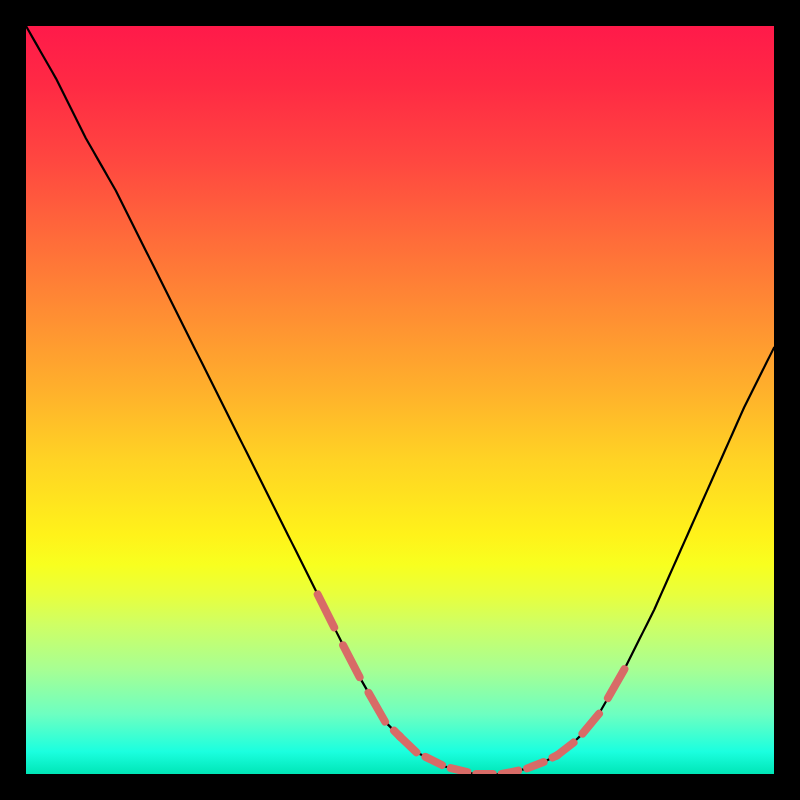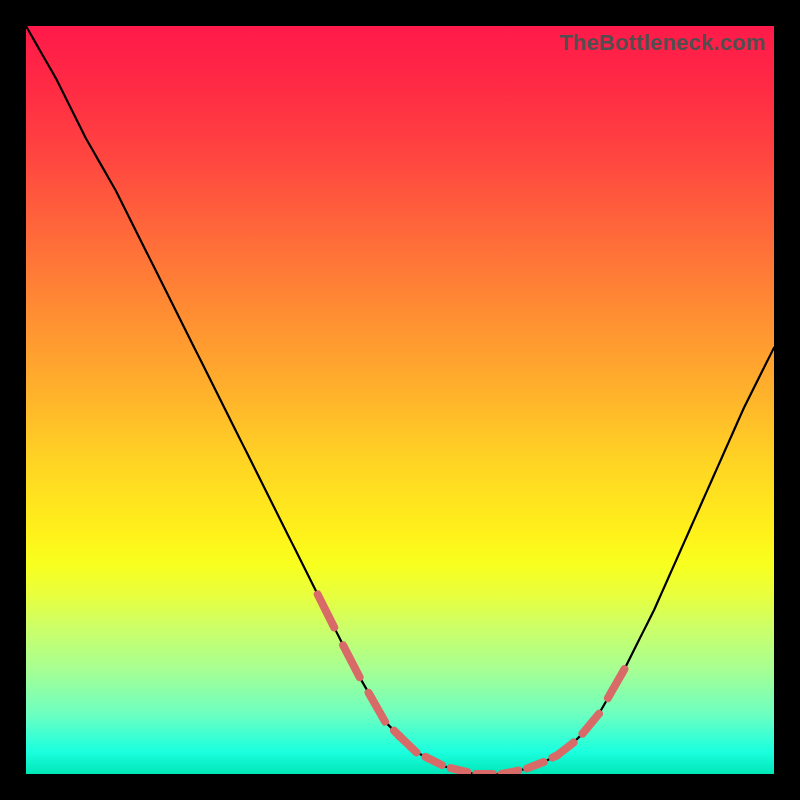--- a/index.html
+++ b/index.html
@@ -58,21 +58,20 @@
     stroke: #d86b67;
     stroke-width: 8;
     stroke-linecap: round;
   }
 </style>
 </head>
 <body>
 
 <div class="outer">
   <div class="plot">
-    <div class="watermark">TheBottleneck.com</div>
 
     <svg class="curve" viewBox="0 0 748 748">
       <path id="main-curve" class="curve-path" d="M0.00 0.00 L3.74 6.55 L7.48 13.09 L11.22 19.63 L14.96 26.18 L18.70 32.73 L22.44 39.27 L26.18 45.81 L29.92 52.36 L33.66 59.84 L37.40 67.32 L41.14 74.80 L44.88 82.28 L48.62 89.76 L52.36 97.24 L56.10 104.72 L59.84 112.20 L63.58 118.75 L67.32 125.29 L71.06 131.84 L74.80 138.38 L78.54 144.92 L82.28 151.47 L86.02 158.01 L89.76 164.56 L93.50 172.04 L97.24 179.52 L100.98 187.00 L104.72 194.48 L108.46 201.96 L112.20 209.44 L115.94 216.92 L119.68 224.40 L123.42 231.88 L127.16 239.36 L130.90 246.84 L134.64 254.32 L138.38 261.80 L142.12 269.28 L145.86 276.76 L149.60 284.24 L153.34 291.72 L157.08 299.20 L160.82 306.68 L164.56 314.16 L168.30 321.64 L172.04 329.12 L175.78 336.60 L179.52 344.08 L183.26 351.56 L187.00 359.04 L190.74 366.52 L194.48 374.00 L198.22 381.48 L201.96 388.96 L205.70 396.44 L209.44 403.92 L213.18 411.40 L216.92 418.88 L220.66 426.36 L224.40 433.84 L228.14 441.32 L231.88 448.80 L235.62 456.28 L239.36 463.76 L243.10 471.24 L246.84 478.72 L250.58 486.20 L254.32 493.68 L258.06 501.16 L261.80 508.64 L265.54 516.12 L269.28 523.60 L273.02 531.08 L276.76 538.56 L280.50 546.04 L284.24 553.52 L287.98 561.00 L291.72 568.48 L295.46 575.96 L299.20 583.44 L302.94 590.92 L306.68 598.40 L310.42 605.88 L314.16 613.36 L317.90 620.84 L321.64 628.32 L325.38 635.80 L329.12 643.28 L332.86 649.83 L336.60 656.37 L340.34 662.91 L344.08 669.46 L347.82 676.00 L351.56 682.55 L355.30 689.10 L359.04 695.64 L362.78 699.38 L366.52 703.12 L370.26 706.86 L374.00 710.60 L377.74 714.34 L381.48 718.08 L385.22 721.82 L388.96 725.56 L392.70 727.43 L396.44 729.30 L400.18 731.17 L403.92 733.04 L407.66 734.91 L411.40 736.78 L415.14 738.65 L418.88 740.52 L422.62 741.45 L426.36 742.39 L430.10 743.32 L433.84 744.26 L437.58 745.19 L441.32 746.13 L445.06 747.07 L448.80 748.00 L452.54 748.00 L456.28 748.00 L460.02 748.00 L463.76 748.00 L467.50 748.00 L471.24 748.00 L474.98 748.00 L478.72 748.00 L482.46 747.07 L486.20 746.13 L489.94 745.20 L493.68 744.26 L497.42 743.33 L501.16 742.39 L504.90 741.46 L508.64 740.52 L512.38 738.65 L516.12 736.78 L519.86 734.91 L523.60 733.04 L527.34 731.17 L531.08 729.30 L534.82 727.43 L538.56 725.56 L542.30 721.82 L546.04 718.08 L549.78 714.34 L553.52 710.60 L557.26 706.86 L561.00 703.12 L564.74 699.38 L568.48 695.64 L572.22 689.10 L575.96 682.55 L579.70 676.00 L583.44 669.46 L587.18 662.91 L590.92 656.37 L594.66 649.83 L598.40 643.28 L602.14 635.80 L605.88 628.32 L609.62 620.84 L613.36 613.36 L617.10 605.88 L620.84 598.40 L624.58 590.92 L628.32 583.44 L632.06 575.02 L635.80 566.61 L639.54 558.19 L643.28 549.78 L647.02 541.37 L650.76 532.95 L654.50 524.53 L658.24 516.12 L661.98 507.71 L665.72 499.29 L669.46 490.88 L673.20 482.46 L676.94 474.04 L680.68 465.63 L684.42 457.21 L688.16 448.80 L691.90 440.38 L695.64 431.97 L699.38 423.55 L703.12 415.14 L706.86 406.73 L710.60 398.31 L714.34 389.90 L718.08 381.48 L721.82 374.00 L725.56 366.52 L729.30 359.04 L733.04 351.56 L736.78 344.08 L740.52 336.60 L744.26 329.12 L748.00 321.64 "></path>
       <g id="dash-group">
           <path class="dash-seg" d="M 291.72 568.48 L 308.18 601.39"></path>
           <path class="dash-seg" d="M 317.15 619.34 L 333.61 651.13"></path>
           <path class="dash-seg" d="M 342.58 666.84 L 359.04 695.64"></path>
           <path class="dash-seg" d="M 368.02 704.62 L 374.00 710.60"></path>
           <path class="dash-seg" d="M 374.00 710.60 L 390.46 726.31"></path>
           <path class="dash-seg" d="M 399.43 730.80 L 415.89 739.02"></path>

